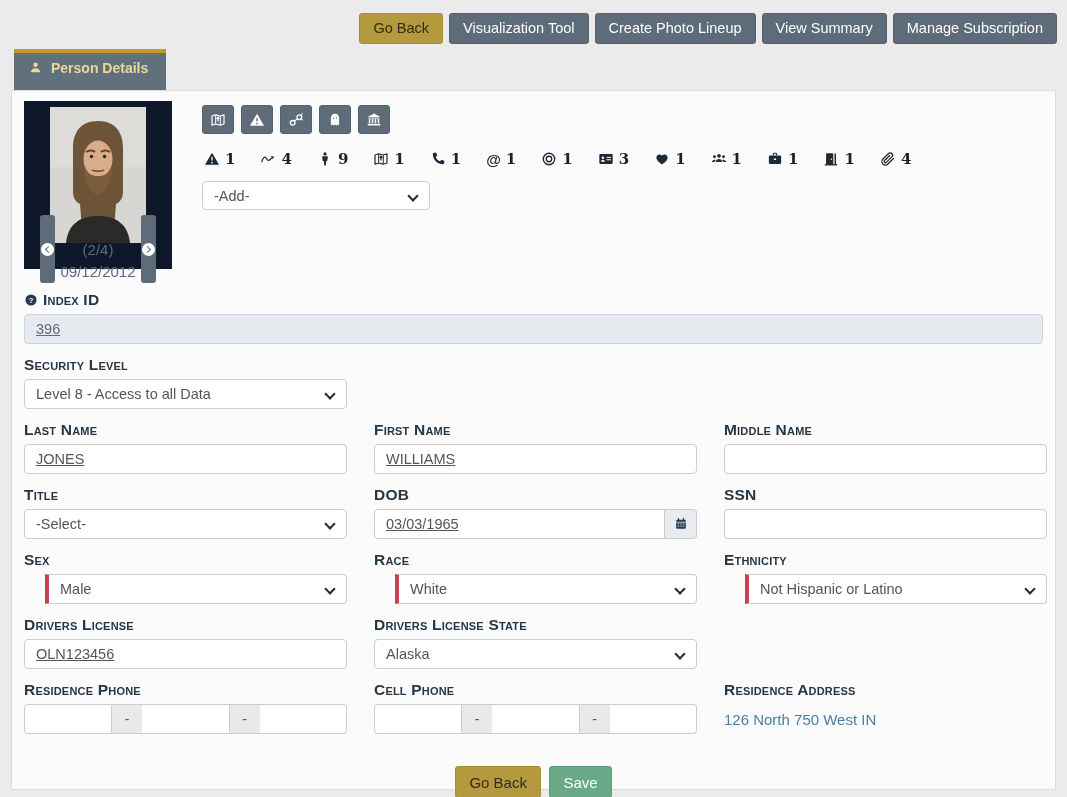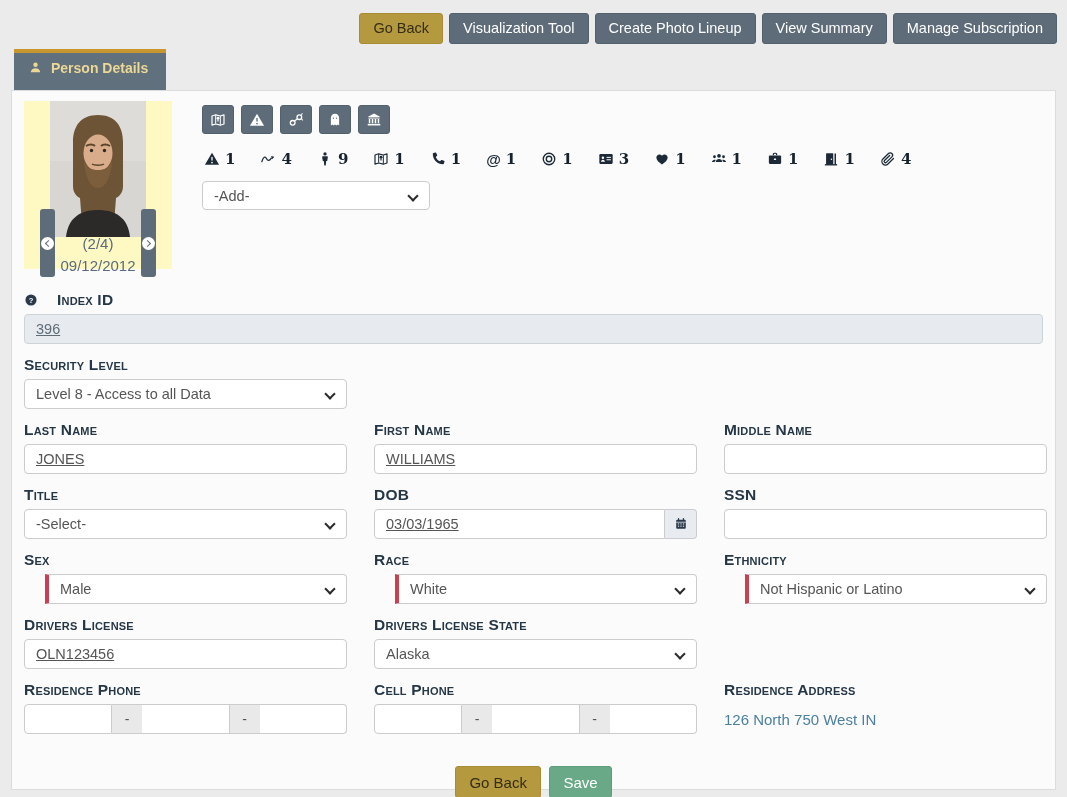--- a/index.html
+++ b/index.html
@@ -39,21 +39,21 @@
   .panel {
     margin: 0 11px 7px 11px;
     background: #fbfbfb; border: 1px solid #dcdcdc;
     padding: 10px 12px 12px 12px;
     height: 700px;
   }
 
   
   .toprow { display: flex; gap: 30px; }
   .photo-box {
-    width: 148px; background: #fef9c3; padding-top: 0;
+    width: 148px; background: #0f172a; padding-top: 6px;
     text-align: center; flex: none; height: 168px;
   }
   .photo-box svg.mug { display: block; margin: 0 auto; }
   .caption-row { display: flex; align-items: stretch; margin-top: -28px; padding: 0 16px; }
   .caption-mid { flex: 1; padding-top: 24px; color: #5a6b7d; font-size: 15px; line-height: 22px; }
   .slab {
     width: 15px; background: #5d6c78; border-radius: 3px; border: none;
     display: flex; align-items: center; justify-content: center; cursor: pointer;
     padding: 0;
   }
@@ -99,21 +99,21 @@
     padding: 0 11px; font-size: 14.5px; color: #555;
     font-family: "Liberation Sans", sans-serif;
     text-decoration: underline;
   }
   .inp.disabled { background: #e7ebef; border-color: #ccd4da; color: #5f6b77; }
   .addsel { width: 228px; margin-top: 13px; height: 29px; }
 
   .lbl {
     font-variant: small-caps; font-weight: bold; font-size: 15.5px;
     color: #253746; letter-spacing: 0.2px;
-    margin: 12px 0 5px 0; display: flex; align-items: center; gap: 19px;
+    margin: 12px 0 5px 0; display: flex; align-items: center; gap: 5px;
   }
   .lbl .ic { width: 14px; height: 14px; color: #2a3a4a; --icut: #fbfbfb; }
 
   .grid3 { display: grid; grid-template-columns: 323px 323px 323px; column-gap: 27px; }
 
   .igroup { display: flex; width: 100%; }
   .igroup .inp { border-radius: 4px 0 0 4px; }
   .igroup .addon {
     flex: none; width: 32px; background: #e8ecf0; border: 1px solid #ccc; border-left: none;
     border-radius: 0 4px 4px 0; display: flex; align-items: center; justify-content: center;

